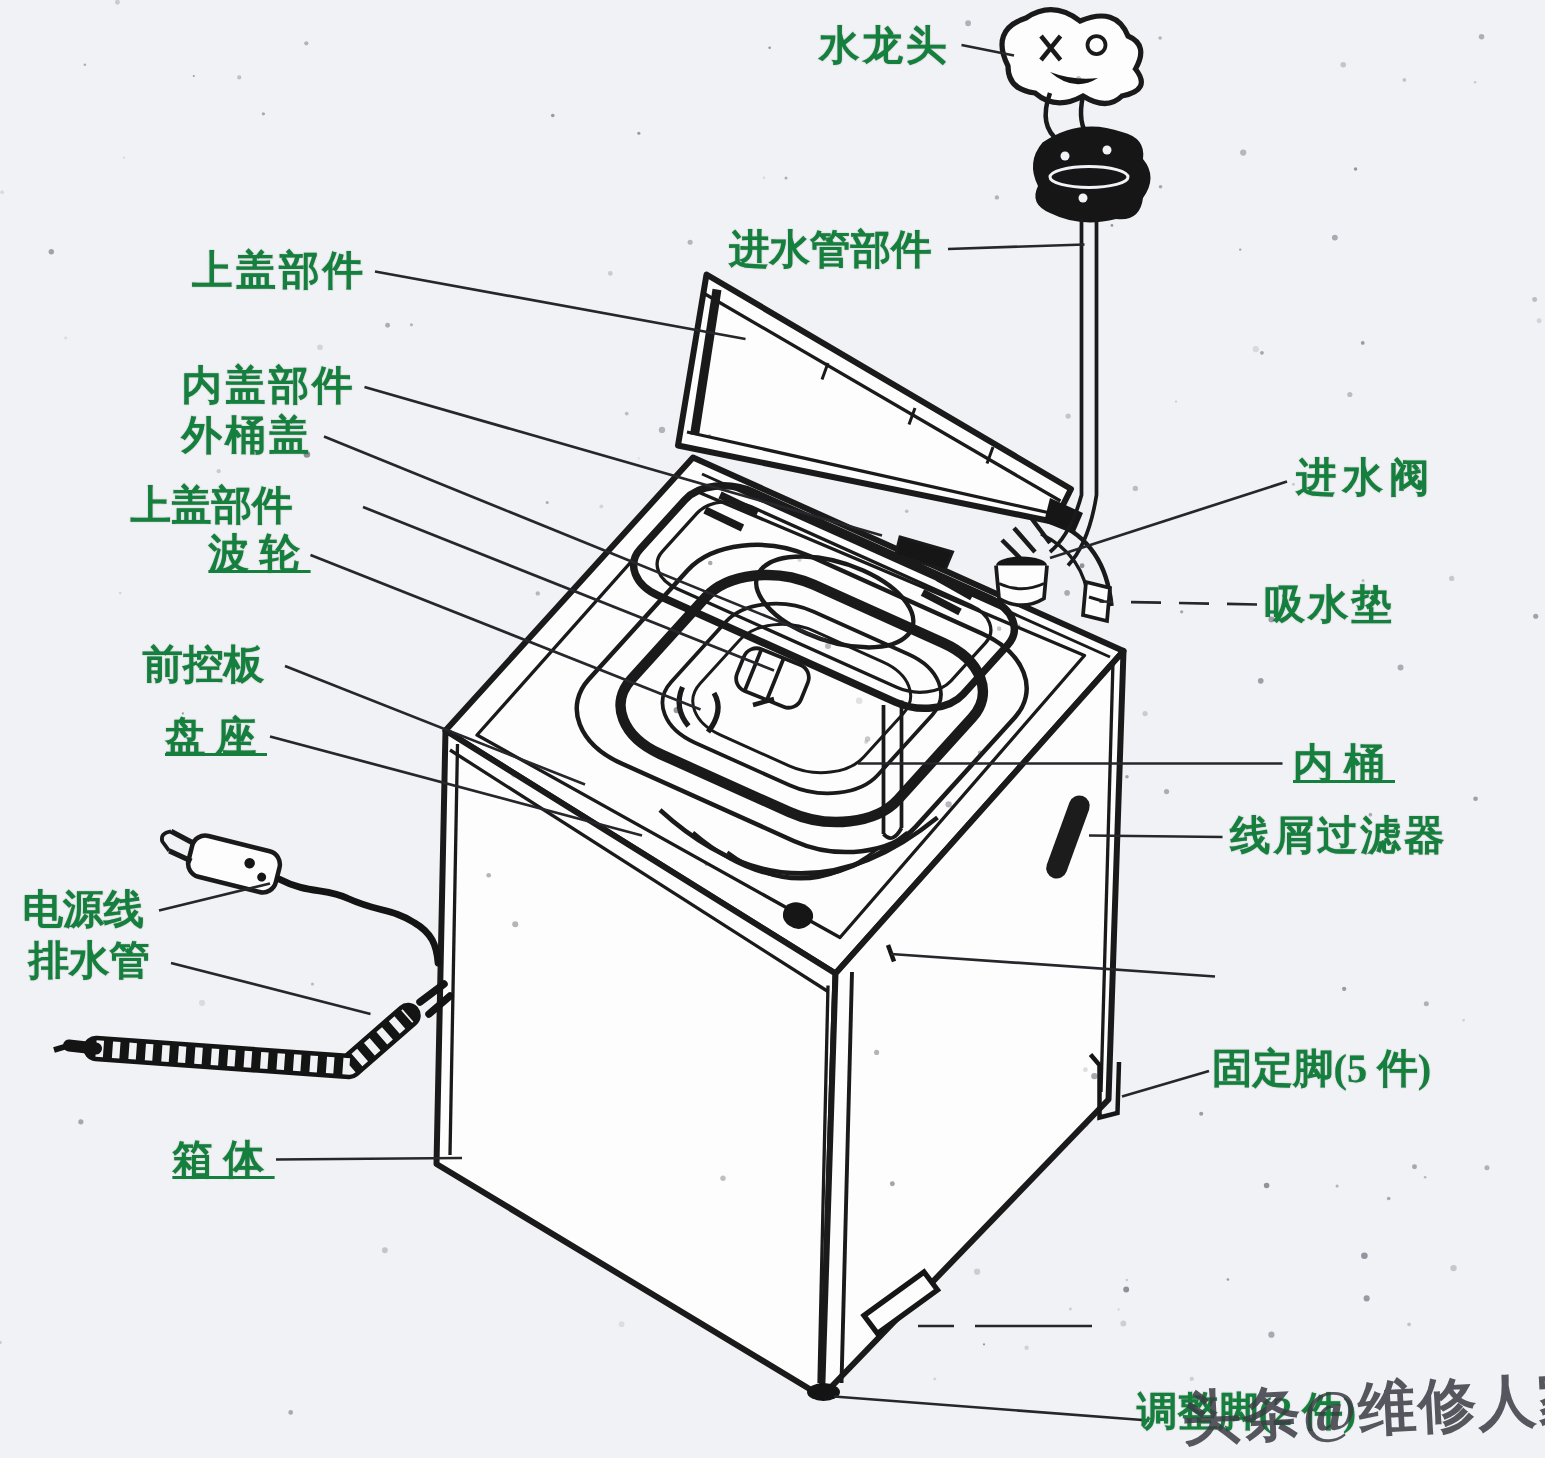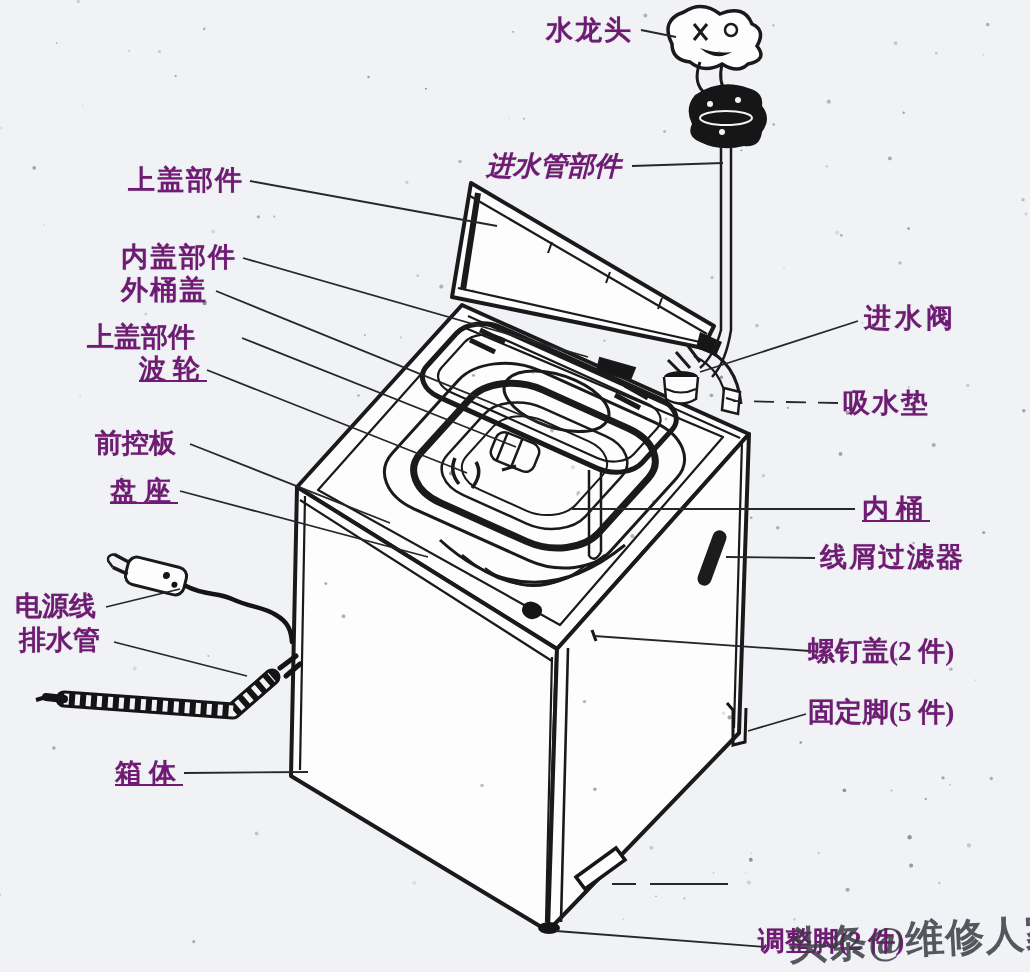--- a/index.html
+++ b/index.html
@@ -5,21 +5,21 @@
   html,body{margin:0;padding:0;}
   .canvas{
     position:relative;width:1030px;height:972px;overflow:hidden;
     background:#f1f2f6;
     font-family:"Liberation Serif","DejaVu Serif",serif;
     color:#1b1b1b;
   }
   .art{position:absolute;left:0;top:0;}
   .lbl{
     position:absolute;font-size:27px;font-weight:700;line-height:1.05;
-    white-space:nowrap;color:#701a75;
+    white-space:nowrap;color:#15803d;
     text-shadow:0 0 1px rgba(20,20,20,.35);
   }
   .lbl.sp2{letter-spacing:2px;}
   .lbl.sp4{letter-spacing:4px;}
   .lbl.sp7{letter-spacing:7px;text-decoration:underline;}
   .watermark{
     position:absolute;font-size:39px;font-weight:700;letter-spacing:1px;
     color:#3c3c44;opacity:.85;transform:rotate(-3deg);
     font-family:"Liberation Serif","DejaVu Serif",serif;white-space:nowrap;
   }
@@ -321,33 +321,32 @@
         <circle cx="632.4" cy="536.2" r="2.11" fill="rgb(38,38,52)" opacity="0.32"></circle>
         <circle cx="325.8" cy="583.5" r="1.56" fill="rgb(38,38,52)" opacity="0.34"></circle>
         <circle cx="588.2" cy="157.0" r="1.01" fill="rgb(38,38,52)" opacity="0.14"></circle>
         <circle cx="343.5" cy="616.2" r="2.01" fill="rgb(38,38,52)" opacity="0.34"></circle>
         <circle cx="400.9" cy="337.6" r="1.30" fill="rgb(38,38,52)" opacity="0.15"></circle>
         <circle cx="159.5" cy="51.6" r="1.41" fill="rgb(38,38,52)" opacity="0.24"></circle>
       </g>
   </svg>
 
   <div class="lbl sp2" style="left:546px;top:16px;">水龙头</div>
-  <div class="lbl" style="left:486px;top:152px;font-style:italic;">进水管部件</div>
+  <div class="lbl" style="left:486px;top:152px;">进水管部件</div>
   <div class="lbl sp2" style="left:128px;top:166px;">上盖部件</div>
   <div class="lbl sp2" style="left:121px;top:243px;">内盖部件</div>
   <div class="lbl sp2" style="left:121px;top:276px;">外桶盖</div>
   <div class="lbl" style="left:87px;top:323px;">上盖部件</div>
   <div class="lbl sp7" style="left:139px;top:355px;">波轮</div>
   <div class="lbl" style="left:95px;top:429px;">前控板</div>
   <div class="lbl sp7" style="left:110px;top:477px;">盘座</div>
   <div class="lbl" style="left:15px;top:592px;">电源线</div>
   <div class="lbl" style="left:19px;top:626px;">排水管</div>
   <div class="lbl sp7" style="left:115px;top:759px;">箱体</div>
   <div class="lbl sp4" style="left:864px;top:304px;">进水阀</div>
   <div class="lbl sp2" style="left:843px;top:389px;">吸水垫</div>
   <div class="lbl sp7" style="left:862px;top:495px;">内桶</div>
   <div class="lbl sp2" style="left:820px;top:543px;">线屑过滤器</div>
-  <div class="lbl" style="left:808px;top:637px;">螺钉盖(2 件)</div>
   <div class="lbl" style="left:808px;top:698px;">固定脚(5 件)</div>
   <div class="lbl" style="left:758px;top:927px;">调整脚(2 件)</div>
 
   <div class="watermark" style="left:788px;top:912px;">头条@维修人家</div>
 </div>
 
 </body></html>

